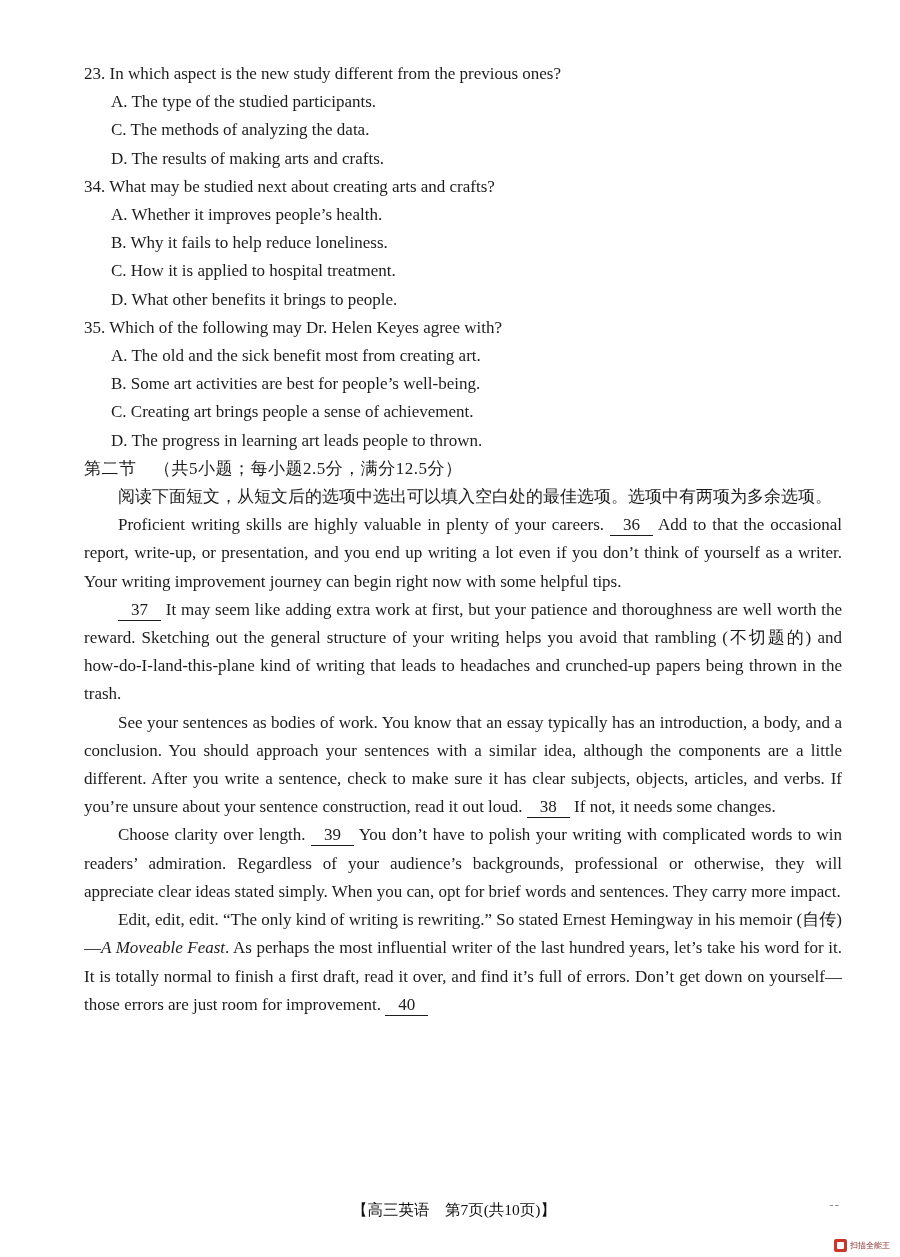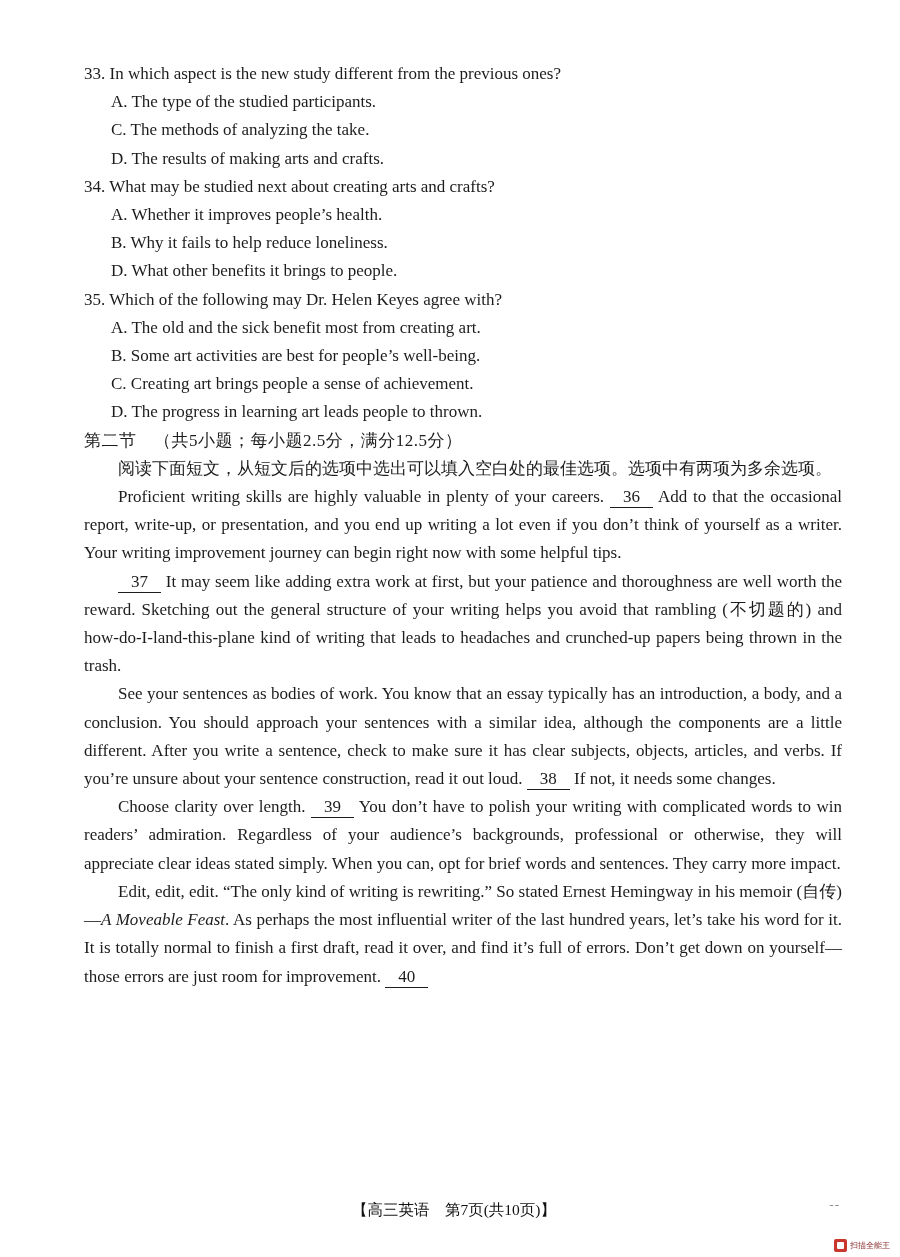--- a/index.html
+++ b/index.html
@@ -89,29 +89,30 @@
     line-height: 9px;
     white-space: nowrap;
   }
 </style>
 </head>
 <body>
 
 <main class="content">
   <section>
       <div class="question">
-        <div class="stem"><span class="qnum">33.</span><span> In which aspect is the new study different from the previous ones?</span></div>
+        <div class="stem"><span class="qnum">23.</span><span> In which aspect is the new study different from the previous ones?</span></div>
         <div class="option"><span class="opt-label">A.</span><span> The type of the studied participants.</span></div>
-        <div class="option"><span class="opt-label">C.</span><span> The methods of analyzing the take.</span></div>
+        <div class="option"><span class="opt-label">C.</span><span> The methods of analyzing the data.</span></div>
         <div class="option"><span class="opt-label">D.</span><span> The results of making arts and crafts.</span></div>
       </div>
       <div class="question">
         <div class="stem"><span class="qnum">34.</span><span> What may be studied next about creating arts and crafts?</span></div>
         <div class="option"><span class="opt-label">A.</span><span> Whether it improves people’s health.</span></div>
         <div class="option"><span class="opt-label">B.</span><span> Why it fails to help reduce loneliness.</span></div>
+        <div class="option"><span class="opt-label">C.</span><span> How it is applied to hospital treatment.</span></div>
         <div class="option"><span class="opt-label">D.</span><span> What other benefits it brings to people.</span></div>
       </div>
       <div class="question">
         <div class="stem"><span class="qnum">35.</span><span> Which of the following may Dr. Helen Keyes agree with?</span></div>
         <div class="option"><span class="opt-label">A.</span><span> The old and the sick benefit most from creating art.</span></div>
         <div class="option"><span class="opt-label">B.</span><span> Some art activities are best for people’s well-being.</span></div>
         <div class="option"><span class="opt-label">C.</span><span> Creating art brings people a sense of achievement.</span></div>
         <div class="option"><span class="opt-label">D.</span><span> The progress in learning art leads people to thrown.</span></div>
       </div>
     </section>

